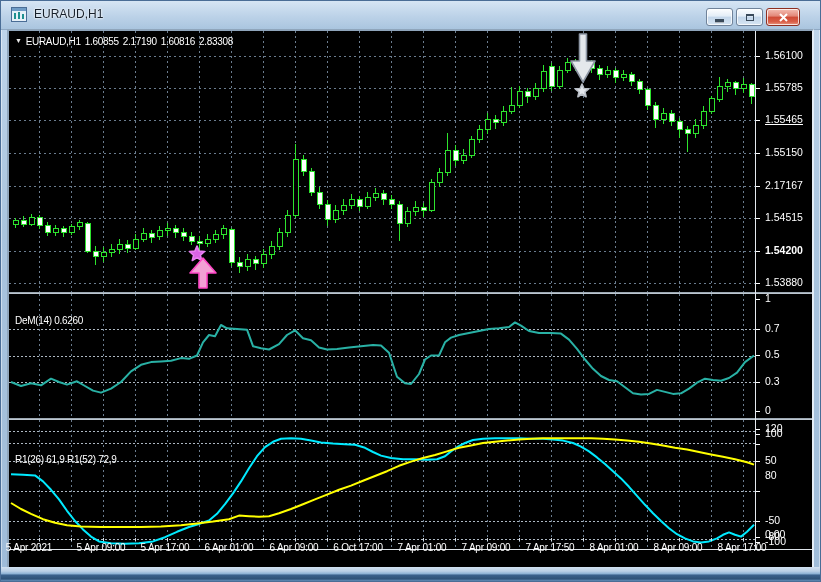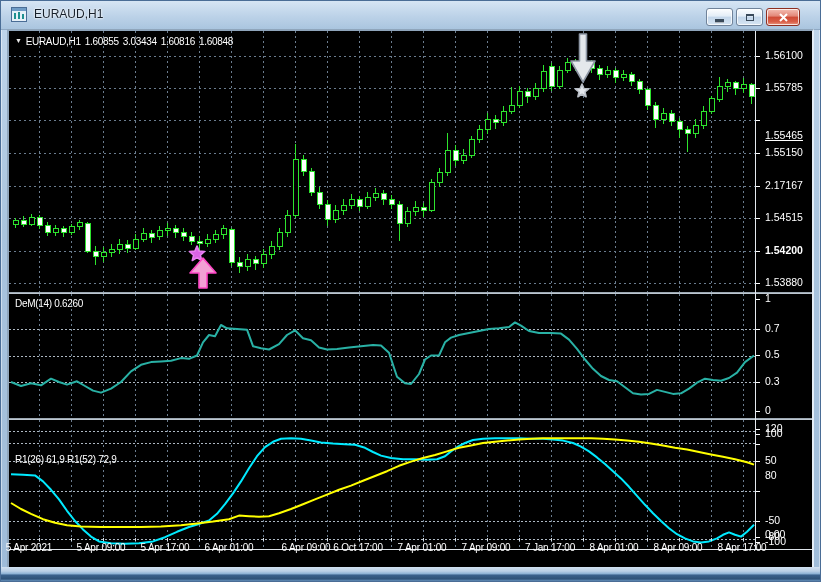--- a/index.html
+++ b/index.html
@@ -36,21 +36,21 @@
   .axis-col{position:absolute;left:747px;top:0;width:56px;height:519px;}
   .axlabel{position:absolute;left:9px;color:#ffffff;font-size:10.5px;line-height:13px;white-space:nowrap;}
   .tick{position:absolute;left:0;width:4px;height:1px;background:#ffffff;}
   .time-axis{position:absolute;left:0;top:507px;width:673px;height:17px;}
   .tlabel{position:absolute;top:4px;width:84px;text-align:center;color:#ffffff;font-size:10px;letter-spacing:-0.2px;white-space:nowrap;}
   .ttick{position:absolute;top:0;width:1px;height:3px;background:#d7dde3;}
   .plabel{position:absolute;left:6px;color:#ffffff;font-size:10px;letter-spacing:-0.3px;white-space:nowrap;}
   #ohlc{position:absolute;left:6px;top:5px;color:#ffffff;font-size:10px;letter-spacing:-0.3px;white-space:nowrap;}
   #ohlc .tri{font-size:7px;vertical-align:2px;margin-right:4px;color:#e8e8e8;}
   #ohlc span{margin-right:4px;}
-  #dem-label{top:267px;}
+  #dem-label{top:284px;}
   #r1-label{top:423px;}
   .bottomframe{position:absolute;left:0;right:0;bottom:0;height:14px;
     background:linear-gradient(#d2e1f1,#b9cfe6 30%,#8db2d5 48%,#3a618c 58%,#2e5278 85%,#6691bc);}
 </style>
 </head>
 <body>
 
 <div class="window">
   <div class="titlebar">
     <svg class="title-icon" width="16" height="15">
@@ -364,31 +364,31 @@
           <line x1="0" y1="71.5" x2="746" y2="71.5" stroke="#aeb8c2" stroke-dasharray="2 2" shape-rendering="crispEdges"></line>
           <line x1="0" y1="101.5" x2="746" y2="101.5" stroke="#aeb8c2" stroke-dasharray="2 2" shape-rendering="crispEdges"></line>
           <line x1="0" y1="119.5" x2="746" y2="119.5" stroke="#aeb8c2" stroke-dasharray="2 2" shape-rendering="crispEdges"></line>
           <polyline points="2,54.2 14,54.8 26,55.4 34,61.4 42,69.8 50,79.4 58,90.8 66,101.0 74,109.4 82,116.6 90,121.4 102,123.2 116,123.8 130,123.2 144,121.4 156,117.2 168,111.8 180,107.0 190,104.0 200,100.4 208,93.8 216,84.2 224,73.4 232,61.4 240,48.2 248,36.2 256,27.2 264,21.8 272,18.8 282,18.2 292,18.8 302,20.6 312,22.4 324,23.6 336,24.2 346,24.8 356,27.8 364,32.0 372,35.6 382,38.0 394,39.2 406,39.2 418,39.8 428,39.2 436,36.2 442,31.4 448,27.2 456,23.0 464,20.0 474,18.8 486,18.2 498,18.2 510,18.2 522,18.8 534,18.8 544,19.4 554,20.6 564,23.0 572,26.6 580,31.4 588,37.4 596,44.0 604,51.2 612,58.4 620,66.8 628,75.8 636,84.8 644,93.2 652,101.0 660,108.2 668,114.2 676,118.4 684,121.4 692,122.6 700,121.4 708,118.4 714,114.8 720,112.4 726,114.8 732,116.6 738,111.8 744,105.8 745,104.6" fill="none" stroke="#00eaff" stroke-width="2" stroke-linejoin="round"></polyline>
           <polyline points="2,83.0 12,89.0 22,93.8 34,99.2 46,102.8 58,105.2 72,106.4 92,107.0 112,107.0 132,107.0 152,106.4 172,105.2 188,103.4 204,101.6 220,99.2 230,95.6 240,96.2 250,96.8 260,96.2 270,93.2 282,89.0 294,84.2 306,79.4 318,74.6 330,69.8 342,65.6 354,60.8 366,56.0 378,51.2 390,45.8 402,41.6 414,38.0 426,35.0 438,31.4 450,27.8 462,25.4 474,23.0 486,21.8 498,20.6 510,19.4 522,18.8 534,18.2 546,18.2 558,18.2 570,18.2 582,18.2 594,18.8 606,19.4 618,20.6 630,21.8 642,23.6 654,25.4 666,27.8 678,29.6 690,32.0 702,34.4 714,36.8 726,39.2 738,42.2 745,44.6" fill="none" stroke="#ffff00" stroke-width="2" stroke-linejoin="round"></polyline>
         </svg>
       <div class="hsep" id="sep3"></div>
       <div class="vsep"></div>
 
       <div id="ohlc">
-        <span class="tri">▼</span><span>EURAUD,H1</span><span>1.60855</span><span>3.03434</span><span>1.60816</span><span>1.60848</span>
+        <span class="tri">▼</span><span>EURAUD,H1</span><span>1.60855</span><span>2.17190</span><span>1.60816</span><span>2.83308</span>
       </div>
       <div class="plabel" id="dem-label">DeM(14) 0.6260</div>
       <div class="plabel" id="r1-label">R1(26) 61,9  R1(52) 72,9</div>
 
       <div class="axis-col" id="axis-col">
           <div class="axlabel" style="top: 18px;">1.56100</div>
           <div class="tick" style="top: 25px;"></div>
           <div class="axlabel" style="top: 50px;">1.55785</div>
           <div class="tick" style="top: 57px;"></div>
-          <div class="axlabel" style="top: 98px; text-decoration: underline;">1.55465</div>
+          <div class="axlabel" style="top: 82px; text-decoration: underline;">1.55465</div>
           <div class="tick" style="top: 89px;"></div>
           <div class="axlabel" style="top: 115px;">1.55150</div>
           <div class="tick" style="top: 122px;"></div>
           <div class="axlabel" style="top: 148px;">2.17167</div>
           <div class="tick" style="top: 155px;"></div>
           <div class="axlabel" style="top: 180px;">1.54515</div>
           <div class="tick" style="top: 187px;"></div>
           <div class="axlabel" style="top: 213px; font-weight: bold;">1.54200</div>
           <div class="tick" style="top: 220px;"></div>
           <div class="axlabel" style="top: 245px;">1.53880</div>
@@ -418,25 +418,25 @@
           <div class="axlabel" style="top: 499px;">-80</div>
           <div class="tick" style="top: 506px;"></div>
           <div class="axlabel" style="top: 504px;">-100</div>
           <div class="tick" style="top: 511px;"></div>
         </div>
       <div class="time-axis" id="time-axis">
           <div class="tlabel" style="left: -22px;">5 Apr 2021</div>
           <div class="tlabel" style="left: 50px;">5 Apr 09:00</div>
           <div class="tlabel" style="left: 114px;">5 Apr 17:00</div>
           <div class="tlabel" style="left: 178px;">6 Apr 01:00</div>
-          <div class="tlabel" style="left: 243px; padding-left: 12px;">6 Apr 09:00</div>
+          <div class="tlabel" style="left: 243px;">6 Apr 09:00</div>
           <div class="tlabel" style="left: 307px;">6 Oct 17:00</div>
           <div class="tlabel" style="left: 371px;">7 Apr 01:00</div>
           <div class="tlabel" style="left: 435px;">7 Apr 09:00</div>
-          <div class="tlabel" style="left: 499px;">7 Jan 17:00</div>
+          <div class="tlabel" style="left: 499px;">7 Apr 17:50</div>
           <div class="tlabel" style="left: 563px;">8 Apr 01:00</div>
           <div class="tlabel" style="left: 627px;">8 Apr 09:00</div>
           <div class="tlabel" style="left: 691px;">8 Apr 17:00</div>
           <div class="ttick" style="left: 30px;"></div>
           <div class="ttick" style="left: 62px;"></div>
           <div class="ttick" style="left: 94px;"></div>
           <div class="ttick" style="left: 126px;"></div>
           <div class="ttick" style="left: 158px;"></div>
           <div class="ttick" style="left: 190px;"></div>
           <div class="ttick" style="left: 222px;"></div>

